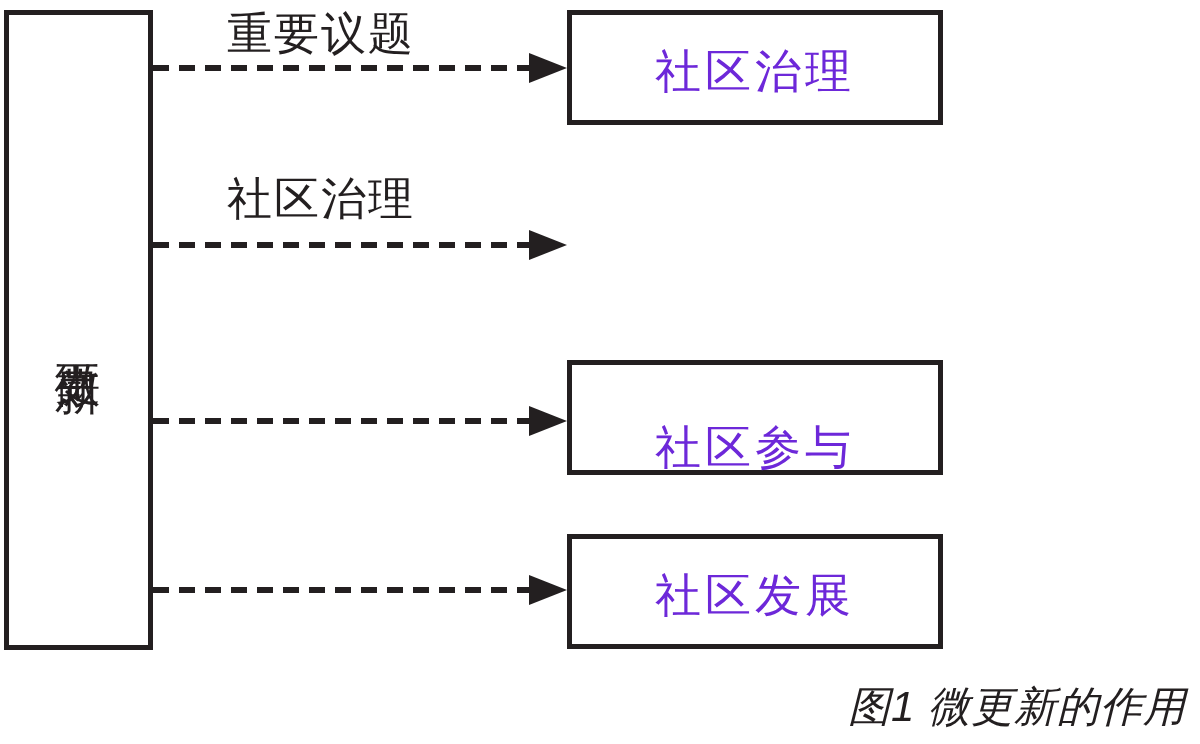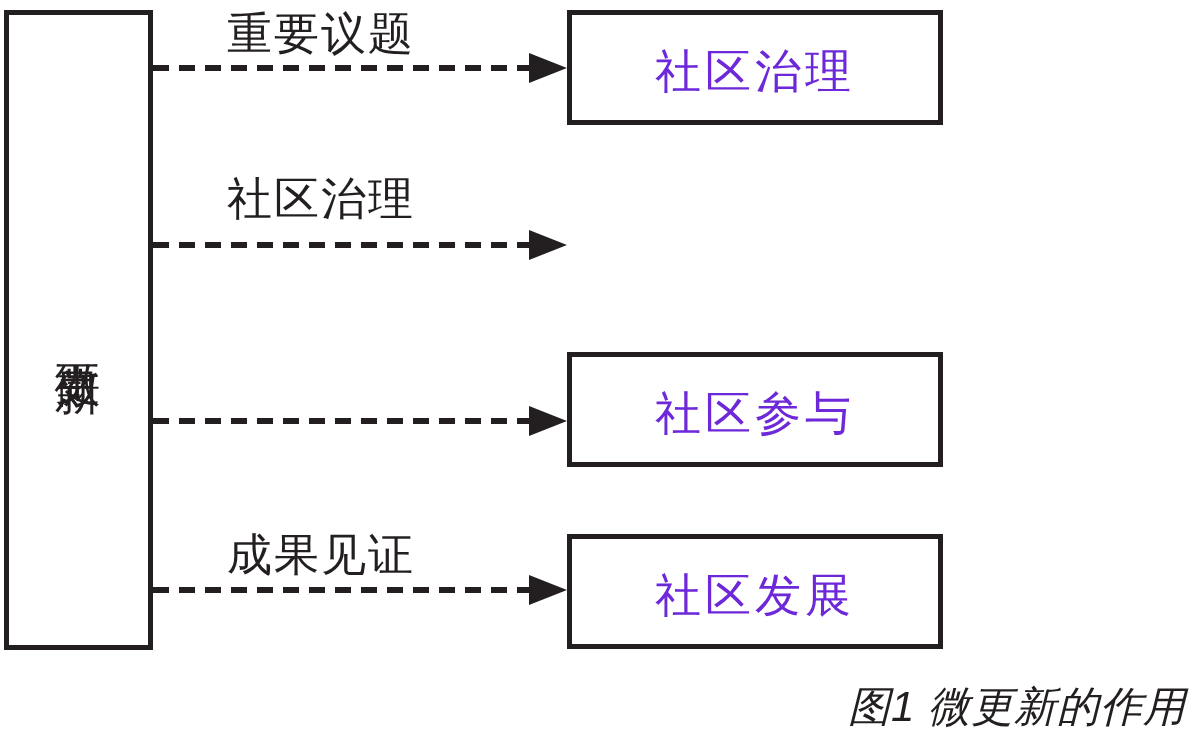--- a/index.html
+++ b/index.html
@@ -55,21 +55,21 @@
   }
   .target-box .target-label {
     font-size: 46px;
     line-height: 1;
     letter-spacing: 4px;
     color: #6d28d9;
     margin-top: 6px;
   }
   .box-1 { top: 10px; }
   .box-2 { top: 187px; }
-  .box-3 { top: 352px; }
+  .box-3 { top: 360px; align-items: flex-end; }
   .box-4 { top: 534px; }
 
   
   .edge-line {
     position: absolute;
     left: 153px;
     width: 376px;
     height: 6px;
     background: repeating-linear-gradient(90deg,
       #231f20 0px, #231f20 16px,
@@ -141,21 +141,20 @@
   <span class="edge-label label-2">社区治理</span>
   <div class="edge-line line-2"></div>
   <div class="edge-arrowhead head-2"></div>
 
   <div class="edge-line line-3"></div>
   <div class="edge-arrowhead head-3"></div>
   <div class="target-box box-3">
     <span class="target-label">社区参与</span>
   </div>
 
-  <span class="edge-label label-4">成果见证</span>
   <div class="edge-line line-4"></div>
   <div class="edge-arrowhead head-4"></div>
   <div class="target-box box-4">
     <span class="target-label">社区发展</span>
   </div>
 
   <div class="caption">图1 微更新的作用</div>
 
 </div>
 

